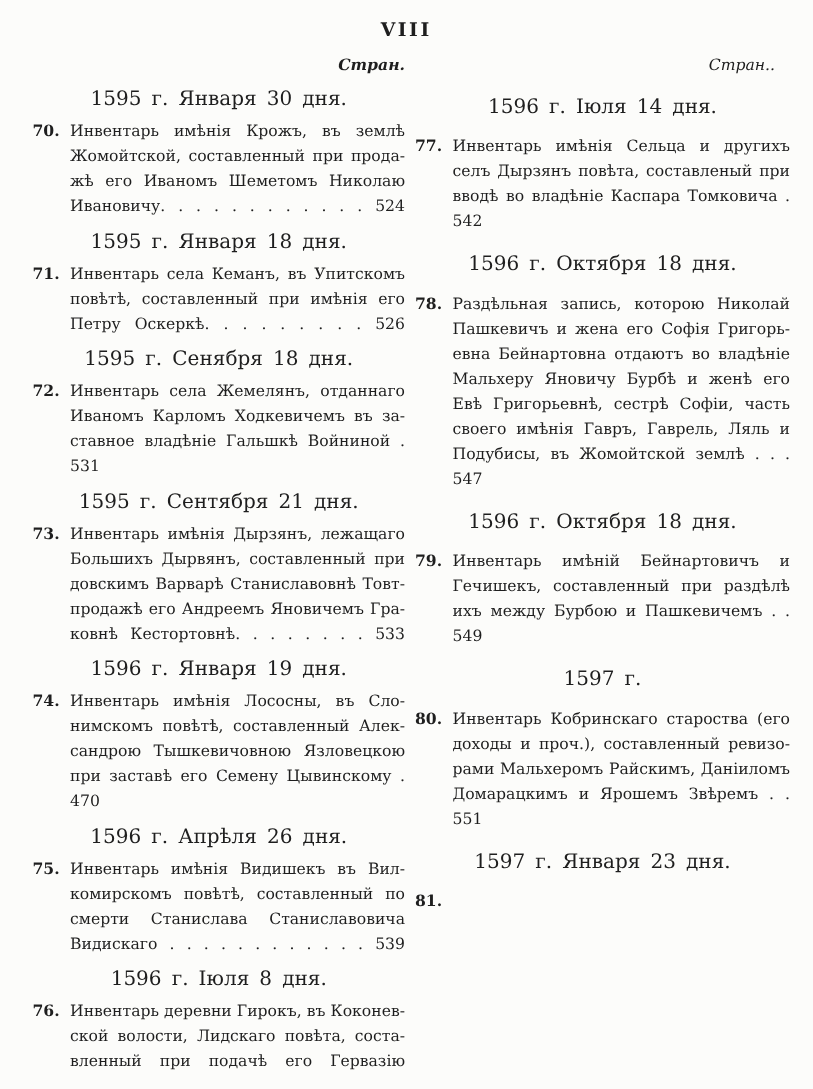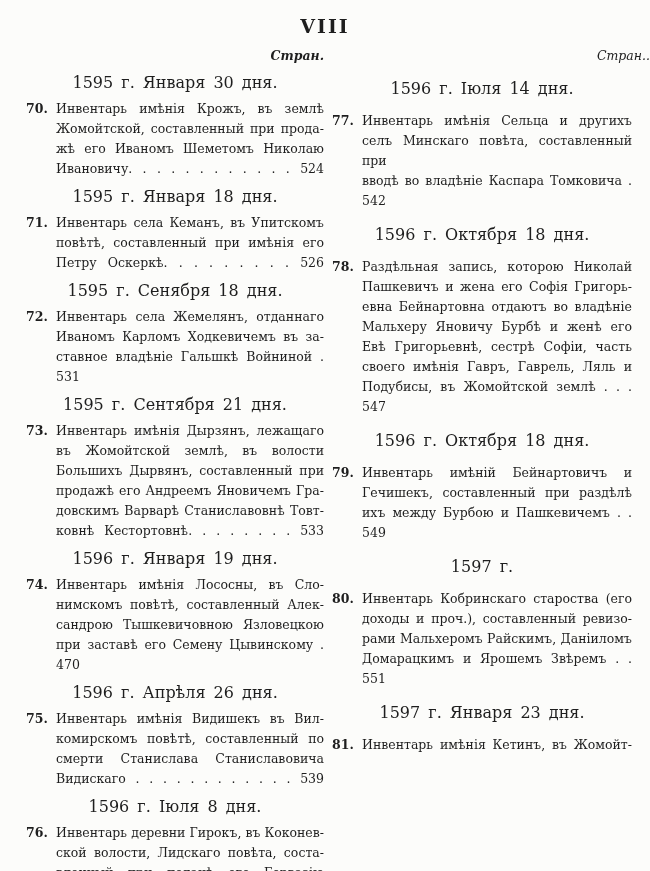--- a/index.html
+++ b/index.html
@@ -3,28 +3,28 @@
 <meta charset="utf-8">
 <style>
   html, body { margin: 0; padding: 0; }
   body {
     width: 650px; height: 871px; overflow: hidden;
     background: #fcfcfa; color: #1e1e1e;
     font-family: "DejaVu Serif", serif;
   }
   .folio {
     margin-top: 15px; text-align: center;
-    font-weight: 700; font-size: 19px; letter-spacing: 2px;
+    font-weight: 700; font-size: 15px; letter-spacing: 2px;
   }
   .stran-row {
     display: flex; margin-top: 11px;
     font-style: italic; font-size: 12.5px; line-height: 15px;
   }
   .stran-left  { width: 324px; text-align: right; padding-right: 4px; font-weight: bold; }
-  .stran-right { flex: 1; text-align: right; }
+  .stran-right { flex: 1; text-align: right; padding-right: 30px; }
   .columns {
     display: flex; align-items: flex-start;
     margin-top: 2px; height: 804px;
     padding: 0 18px 0 26px;
   }
   .col-left  { width: 298px; }
   .divider   { width: 2px; background: #2f2f2f; margin-left: 6px; }
   .col-right { flex: 1; padding-left: 0; }
   .heading {
     text-align: center; font-size: 16px; line-height: 22px;
@@ -84,24 +84,23 @@
         <div class="line">Иваномъ Карломъ Ходкевичемъ въ за-</div>
         <div class="line">ставное владѣніе Гальшкѣ Войниной . 531</div>
       </div>
     </section>
 
     <section class="entry">
       <div class="heading">1595 г. Сентября 21 дня.</div>
       <div class="entry-body">
         <span class="num">73.</span>
         <div class="line">Инвентарь имѣнія Дырзянъ, лежащаго</div>
-        <div class="line">въ Жомойтской землѣ, въ волости</div>
         <div class="line">Большихъ Дырвянъ, составленный при</div>
+        <div class="line">довскимъ Варварѣ Станиславовнѣ Товт-</div>
         <div class="line">продажѣ его Андреемъ Яновичемъ Гра-</div>
-        <div class="line">довскимъ Варварѣ Станиславовнѣ Товт-</div>
         <div class="line">ковнѣ Кестортовнѣ. . . . . . . . 533</div>
       </div>
     </section>
 
     <section class="entry">
       <div class="heading">1596 г. Января 19 дня.</div>
       <div class="entry-body">
         <span class="num">74.</span>
         <div class="line">Инвентарь имѣнія Лососны, въ Сло-</div>
         <div class="line">нимскомъ повѣтѣ, составленный Алек-</div>
@@ -136,21 +135,21 @@
 
   <div class="divider"></div>
 
   <div class="col-right">
 
     <section class="entry">
       <div class="heading">1596 г. Іюля 14 дня.</div>
       <div class="entry-body">
         <span class="num">77.</span>
         <div class="line">Инвентарь имѣнія Сельца и другихъ</div>
-        <div class="line">селъ Минскаго повѣта, составленный при</div>
+        <div class="line">селъ Дырзянъ повѣта, составленый при</div>
         <div class="line">вводѣ во владѣніе Каспара Томковича . 542</div>
       </div>
     </section>
 
     <section class="entry">
       <div class="heading">1596 г. Октября 18 дня.</div>
       <div class="entry-body">
         <span class="num">78.</span>
         <div class="line">Раздѣльная запись, которою Николай</div>
         <div class="line">Пашкевичъ и жена его Софія Григорь-</div>
@@ -180,20 +179,19 @@
         <div class="line">доходы и проч.), составленный ревизо-</div>
         <div class="line">рами Мальхеромъ Райскимъ, Даніиломъ</div>
         <div class="line">Домарацкимъ и Ярошемъ Звѣремъ . . 551</div>
       </div>
     </section>
 
     <section class="entry">
       <div class="heading">1597 г. Января 23 дня.</div>
       <div class="entry-body">
         <span class="num">81.</span>
-        <div class="line">Инвентарь имѣнія Кетинъ, въ Жомойт-</div>
 
       </div>
     </section>
 
   </div>
 
 </div>
 
 </body></html>

